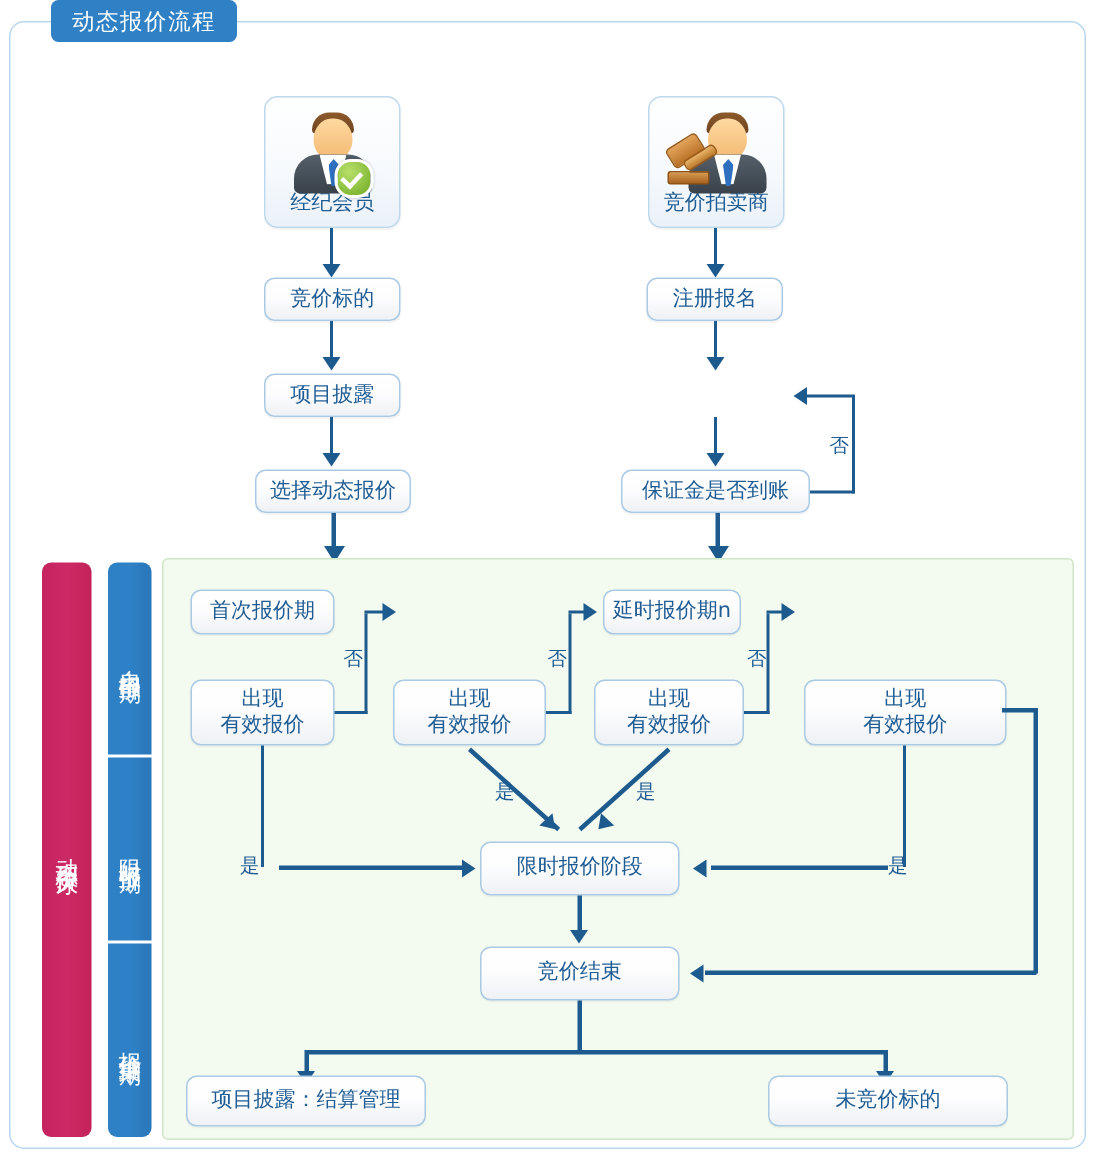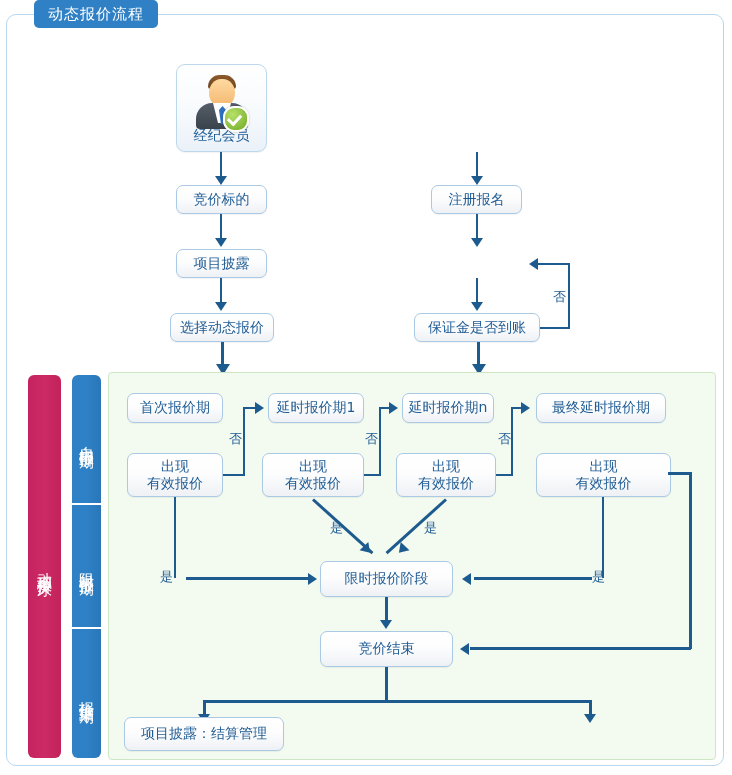--- a/index.html
+++ b/index.html
@@ -161,20 +161,35 @@
       <div class="av-hair" style="left:31px;top:2px;"></div>
       <div class="av-head" style="left:32px;top:6px;"></div>
       <div class="av-body" style="left:19px;top:30px;"></div>
       <div class="av-shirt" style="left:36px;top:30px;"></div>
       <div class="av-tie" style="left:42px;top:33px;"></div>
       <div class="badge-check" style="left:46px;top:33px;"></div>
     </div>
     <span>经纪会员</span>
   </div>
 
+  <div class="node avatar" style="left:432px;top:64px;width:91px;height:88px;">
+    <div class="avatar-art">
+      <div class="av-hair" style="left:38px;top:2px;"></div>
+      <div class="av-head" style="left:39px;top:6px;"></div>
+      <div class="av-body" style="left:26px;top:30px;"></div>
+      <div class="av-shirt" style="left:43px;top:30px;"></div>
+      <div class="av-tie" style="left:49px;top:33px;"></div>
+      <div class="gavel" style="left:12px;top:16px;">
+        <div class="gavel-head"></div>
+        <div class="gavel-handle"></div>
+        <div class="gavel-base"></div>
+      </div>
+    </div>
+    <span>竞价拍卖商</span>
+  </div>
 
   <div class="ln v" style="left:220px;top:152px;height:25px;"></div>
   <div class="arrow down" style="left:215px;top:176px;"></div>
 
   <div class="node" style="left:176px;top:185px;width:91px;height:29px;">竞价标的</div>
 
   <div class="ln v" style="left:220px;top:214px;height:25px;"></div>
   <div class="arrow down" style="left:215px;top:238px;"></div>
 
   <div class="node" style="left:176px;top:249px;width:91px;height:29px;">项目披露</div>
@@ -212,23 +227,21 @@
 
   <div class="vbar pink" style="left:28px;top:375px;width:33px;height:383px;">动态报价大厅</div>
 
   <div class="vbar blue top" style="left:72px;top:375px;width:29px;height:128px;">自由报价期</div>
   <div class="vbar blue" style="left:72px;top:505px;width:29px;height:122px;">限时报价期</div>
   <div class="vbar blue bottom" style="left:72px;top:629px;width:29px;height:129px;">报价结束期</div>
 
   <div class="hall-panel" style="left:108px;top:372px;width:608px;height:388px;"></div>
 
   <div class="node" style="left:127px;top:393px;width:96px;height:30px;">首次报价期</div>
-  <div class="node" style="left:268px;top:393px;width:96px;height:30px;">延时报价期1</div>
   <div class="node" style="left:402px;top:393px;width:92px;height:30px;">延时报价期n</div>
-  <div class="node" style="left:536px;top:393px;width:130px;height:30px;">最终延时报价期</div>
 
   <div class="node two-line" style="left:127px;top:453px;width:96px;height:44px;">
     <div>
       <div>出现</div>
       <div>有效报价</div>
     </div>
   </div>
   <div class="node two-line" style="left:262px;top:453px;width:102px;height:44px;">
     <div>
       <div>出现</div>
@@ -296,14 +309,15 @@
   <div class="arrow down" style="left:380px;top:620px;"></div>
 
   <div class="ln thick-v" style="left:385px;top:667px;height:34px;"></div>
   <div class="ln thick-h" style="left:204px;top:700px;width:387px;"></div>
   <div class="ln thick-v" style="left:203px;top:700px;height:16px;"></div>
   <div class="arrow down" style="left:198px;top:714px;"></div>
   <div class="ln thick-v" style="left:589px;top:700px;height:16px;"></div>
   <div class="arrow down" style="left:584px;top:714px;"></div>
 
   <div class="node" style="left:124px;top:717px;width:160px;height:34px;">项目披露：结算管理</div>
+  <div class="node" style="left:512px;top:717px;width:160px;height:34px;">未竞价标的</div>
 
 </div>
 
 </body></html>

